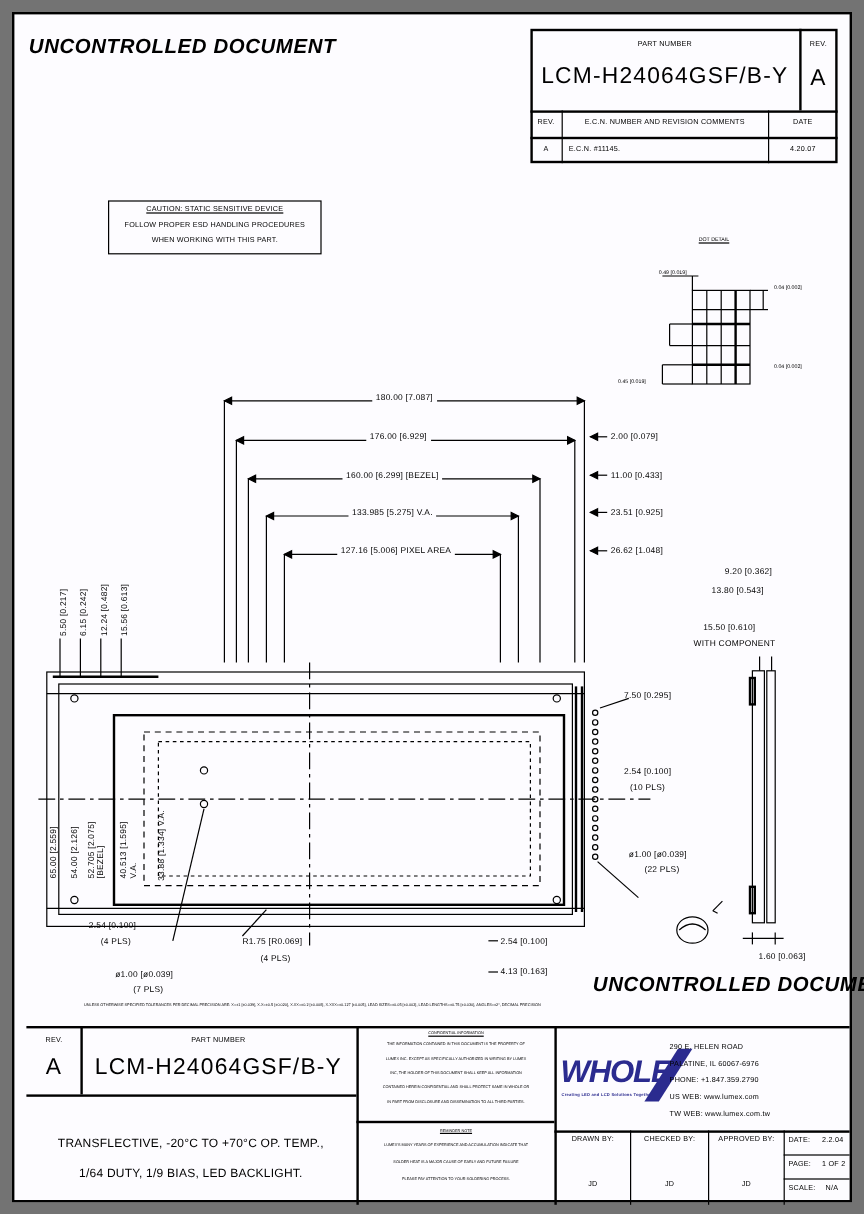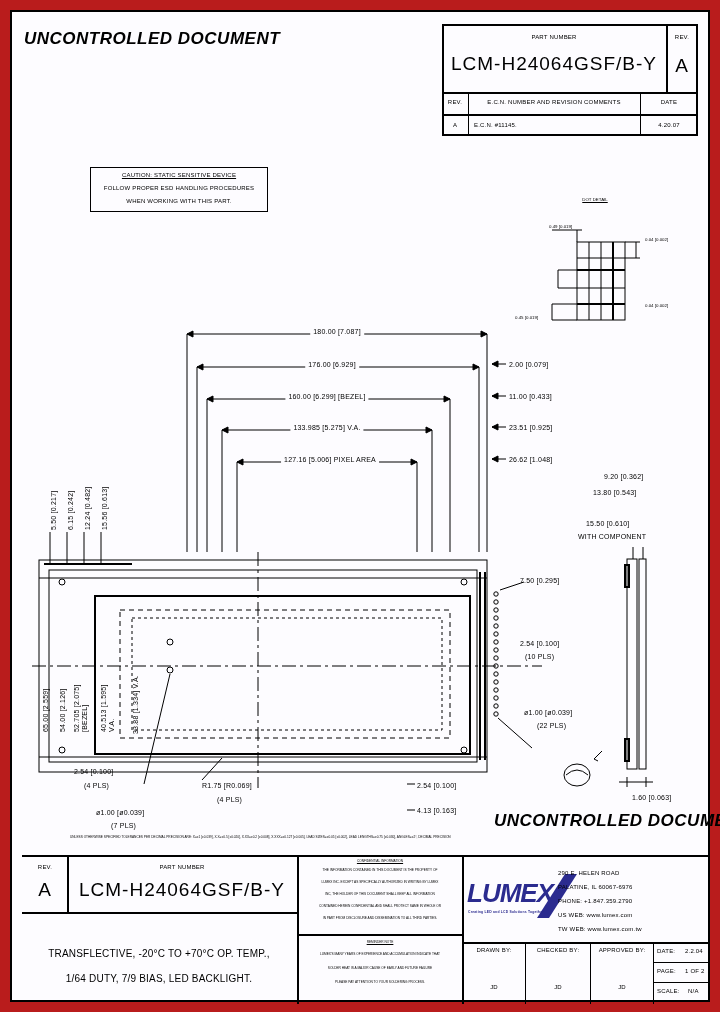--- a/index.html
+++ b/index.html
@@ -1,18 +1,18 @@
 <!DOCTYPE html>
 <html><head>
 <meta charset="utf-8">
 <style>
   html,body{margin:0;padding:0;background:#fff;}
   body{width:720px;height:1012px;position:relative;
        font-family:"Liberation Sans", sans-serif;color:#000;overflow:hidden;}
-  .page{position:absolute;inset:0;background:#b91c1c;}
+  .page{position:absolute;inset:0;background:#737373;}
   .frame{position:absolute;left:10px;top:10px;width:700px;height:992px;
          border:2px solid #000;background:#fdfcff;box-sizing:border-box;}
   .ln{position:absolute;background:#000;}
   .h{height:1px;} .v{width:1px;}
   .h2{height:2px;} .v2{width:2px;}
   .t{position:absolute;white-space:nowrap;font-size:7px;line-height:1;
      letter-spacing:.2px;}
   .c{transform:translateX(-50%);}
   .rot{transform-origin:left top;transform:rotate(-90deg);}
   .big{font-size:19px;letter-spacing:1px;}
@@ -293,35 +293,35 @@
   <div class="ln v" style="left:641px;top:930px;height:62px;"></div>
   <div class="ln h" style="left:641px;top:950px;width:55px;"></div>
   <div class="ln h" style="left:641px;top:970px;width:55px;"></div>
 
   <div class="t sm c" style="left:33px;top:852px;">REV.</div>
   <div class="t big c" style="left:33px;top:868px;">A</div>
   <div class="t sm c" style="left:170px;top:852px;">PART NUMBER</div>
   <div class="t big c" style="left:170px;top:868px;">LCM-H24064GSF/B-Y</div>
 
   <div class="t med c" style="left:147px;top:937px;">TRANSFLECTIVE, -20°C TO +70°C OP. TEMP.,</div>
-  <div class="t med c" style="left:147px;top:962px;">1/64 DUTY, 7/9 BIAS, LED BACKLIGHT.</div>
+  <div class="t med c" style="left:147px;top:962px;">1/64 DUTY, 1/9 BIAS, LED BACKLIGHT.</div>
 
   <div class="t xxs c u" style="left:368px;top:848px;">CONFIDENTIAL INFORMATION</div>
   <div class="t xxs c" style="left:368px;top:857px;">THE INFORMATION CONTAINED IN THIS DOCUMENT IS THE PROPERTY OF</div>
   <div class="t xxs c" style="left:368px;top:869px;">LUMEX INC.  EXCEPT AS SPECIFICALLY AUTHORIZED IN WRITING BY LUMEX</div>
   <div class="t xxs c" style="left:368px;top:881px;">INC, THE HOLDER OF THIS DOCUMENT SHALL KEEP ALL INFORMATION</div>
   <div class="t xxs c" style="left:368px;top:893px;">CONTAINED HEREIN CONFIDENTIAL AND SHALL PROTECT SAME IN WHOLE OR</div>
   <div class="t xxs c" style="left:368px;top:905px;">IN PART FROM DISCLOSURE AND DISSEMINATION TO ALL THIRD PARTIES.</div>
 
   <div class="t xxs c u" style="left:368px;top:929px;">REMINDER NOTE</div>
   <div class="t xxs c" style="left:368px;top:941px;">LUMEX'S MANY YEARS OF EXPERIENCE AND ACCUMULATION INDICATE THAT</div>
   <div class="t xxs c" style="left:368px;top:955px;">SOLDER HEAT IS A MAJOR CAUSE OF EARLY AND FUTURE FAILURE</div>
   <div class="t xxs c" style="left:368px;top:969px;">PLEASE PAY ATTENTION TO YOUR SOLDERING PROCESS.</div>
 
-  <div class="t lumex" style="left:455px;top:868px;">LUMEX</div>
+  <div class="t lumex" style="left:455px;top:868px;">WHOLE</div>
   <svg width="60" height="50" style="left:525px;top:862px;">
     <polygon points="0,44 28,0 40,0 12,44" fill="#2b2b8f"></polygon>
   </svg>
   <div class="t" style="left:456px;top:899px;font-size:3.4px;color:#2b2b8f;font-weight:bold;">Creating LED and LCD Solutions Together</div>
 
   <div class="t sm" style="left:546px;top:858px;">290 E. HELEN ROAD</div>
   <div class="t sm" style="left:546px;top:872px;">PALATINE, IL  60067-6976</div>
   <div class="t sm" style="left:546px;top:886px;">PHONE: +1.847.359.2790</div>
   <div class="t sm" style="left:546px;top:900px;">US WEB: www.lumex.com</div>
   <div class="t sm" style="left:546px;top:914px;">TW WEB: www.lumex.com.tw</div>

